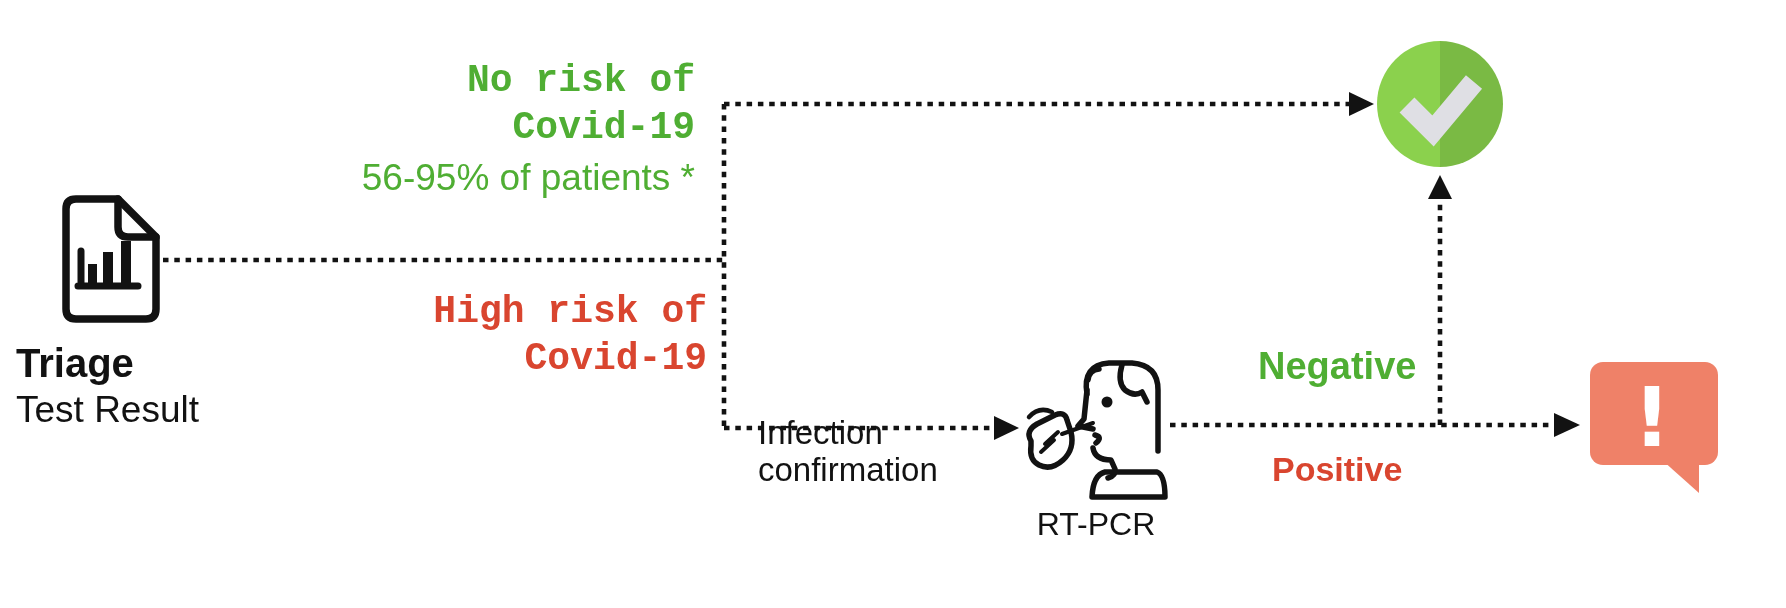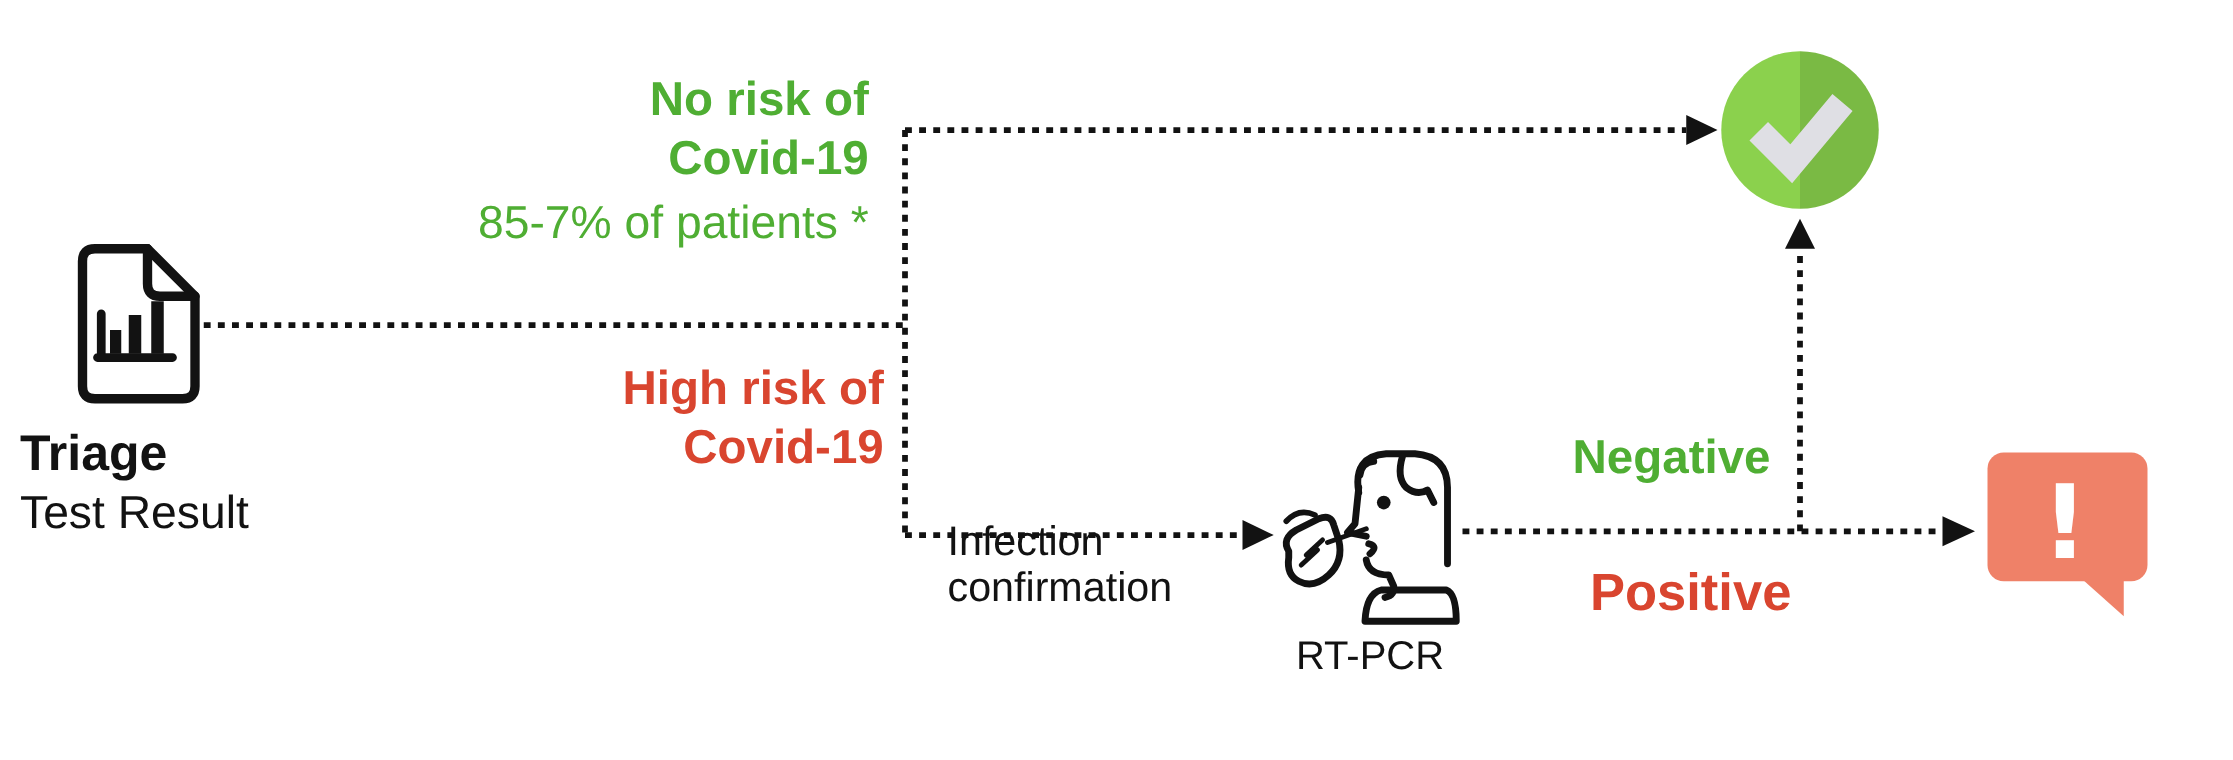--- a/index.html
+++ b/index.html
@@ -10,34 +10,34 @@
   .abs{position:absolute;}
   .nowrap{white-space:nowrap;}
   svg{display:block;}
 
   
   .dotline{fill:none;stroke:var(--ink);stroke-width:4.6;stroke-dasharray:5.5 5.8;}
   .arrowhead{fill:var(--ink);stroke:none;}
 
   
   .risk-block{width:455px;text-align:right;}
-  .risk-title{font-size:38px;font-weight:bold;line-height:47px;}
+  .risk-title{font-size:38px;font-weight:bold;line-height:47px;font-family:Liberation Mono, monospace;}
   .risk-stat{font-size:37px;line-height:47px;margin-top:3px;}
   .green{color:var(--green);}
   .red{color:var(--red);}
 
   .source-block{left:16px;top:339px;width:205px;text-align:left;}
   .source-title{font-size:40px;font-weight:bold;line-height:48px;}
   .source-subtitle{font-size:37px;line-height:45px;}
 
   .confirm-block{left:758px;top:414px;width:200px;font-size:33px;line-height:37px;}
   .rtpcr-label{left:1020px;top:506px;width:152px;text-align:center;font-size:32px;line-height:36px;}
 
   .neg-label{left:1258px;top:345px;font-size:38px;font-weight:bold;}
-  .pos-label{left:1272px;top:450px;font-size:42px;font-weight:bold;}
+  .pos-label{left:1272px;top:450px;font-size:34px;font-weight:bold;}
 
   
   .check-circle{
     left:1377px;top:41px;width:126px;height:126px;border-radius:50%;
     background:linear-gradient(90deg,var(--circle_left) 0 50%,var(--circle_right) 50% 100%);
   }
   .check-mark{fill:none;stroke:var(--check);stroke-width:21;stroke-linecap:butt;stroke-linejoin:miter;}
 
   
   .ink-stroke{fill:none;stroke:var(--ink);stroke-linecap:round;stroke-linejoin:round;}
@@ -75,21 +75,21 @@
   </svg>
 
   <div class="abs source-block">
     <div class="source-title nowrap">Triage</div>
     <div class="source-subtitle nowrap">Test Result</div>
   </div>
 
   <div class="abs risk-block" style="left:240px;top:57px">
     <div class="risk-title green">No risk of</div>
     <div class="risk-title green">Covid-19</div>
-    <div class="risk-stat green">85-7% of patients *</div>
+    <div class="risk-stat green">56-95% of patients *</div>
   </div>
 
   <div class="abs risk-block" style="left:252px;top:288px">
     <div class="risk-title red">High risk of</div>
     <div class="risk-title red">Covid-19</div>
   </div>
 
   <div class="abs confirm-block">
     <div>Infection</div>
     <div>confirmation</div>

